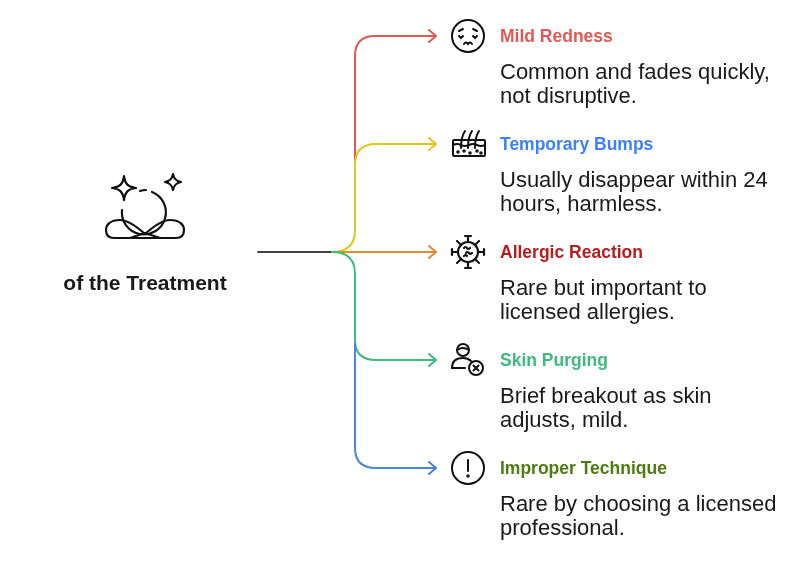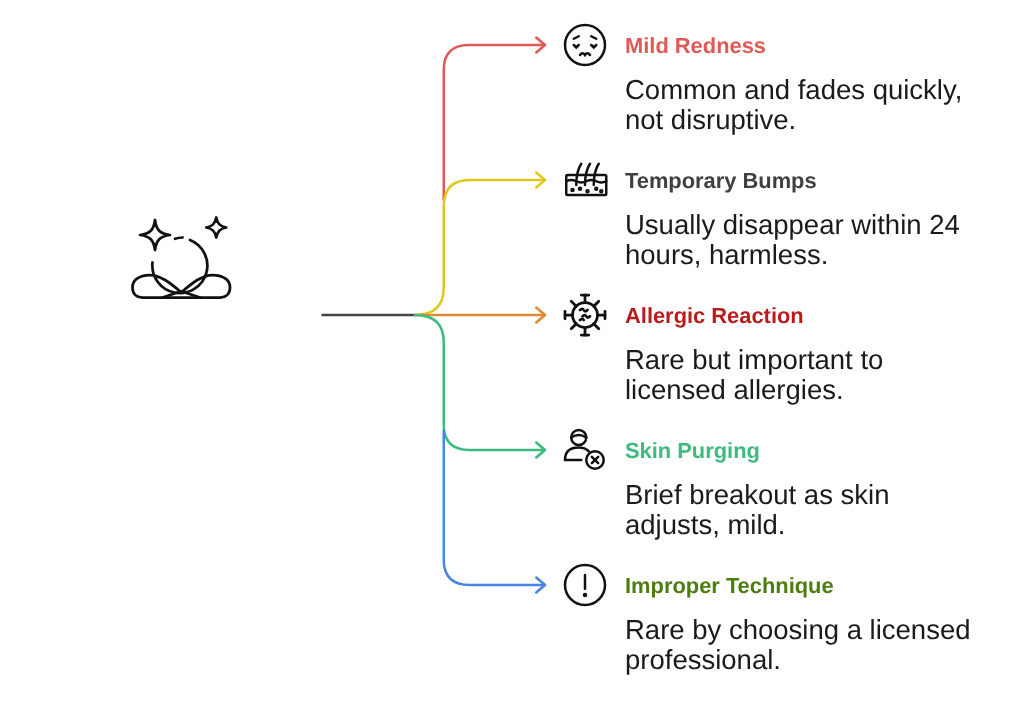--- a/index.html
+++ b/index.html
@@ -17,20 +17,21 @@
 <svg class="root-icon" viewBox="0 0 90 80" fill="none" stroke="#111" stroke-width="2.2" stroke-linecap="round" stroke-linejoin="round">
   <path d="M24 6 C25 14 28 17 36 18 C28 19 25 22 24 30 C23 22 20 19 12 18 C20 17 23 14 24 6 Z"></path>
   <path d="M73 4 C74 9 76 11 81 12 C76 13 74 15 73 20 C72 15 70 13 65 12 C70 11 72 9 73 4 Z"></path>
   <path d="M52 22 A22 22 0 1 1 22 40"></path>
   <path d="M40 21 A22 22 0 0 1 46 20"></path>
   <path d="M20 50 C10 50 6 55 6 60 C6 65 9 68 14 68 L76 68 C81 68 84 65 84 60 C84 55 80 50 70 50 C62 50 54 56 45 64 C36 56 28 50 20 50 Z"></path>
   <path d="M30 68 L45 63 L60 68"></path>
 </svg>
 
 <div class="root-title">
+  <div>of the Treatment</div>
 </div>
 
 <svg class="connectors" width="809" height="564" fill="none" stroke-width="2" stroke-linecap="round" stroke-linejoin="round">
   <line x1="258" y1="252" x2="332" y2="252" stroke="#444444"></line>
 
   <path d="M355 160 L355 56 Q355 36 375 36 L436 36" stroke="#e05a55"></path>
   <path d="M429 30 L436 36 L429 42" stroke="#e05a55"></path>
 
   <path d="M332 252 Q355 252 355 230 L355 165 Q355 144 376 144 L436 144" stroke="#e0c71c"></path>
   <path d="M429 138 L436 144 L429 150" stroke="#e0c71c"></path>
@@ -61,21 +62,21 @@
   <path d="M4 20 Q8 18 12 20 Q16 22 20 20 Q24 18 28 20 Q32 22 36 20"></path>
   <path d="M12 23 Q12 12 16 6"></path>
     <path d="M19 23 Q19 12 23 6"></path>
     <path d="M26 23 Q26 12 30 6"></path>
   <circle cx="9" cy="27" r="0.8"></circle>
     <circle cx="15" cy="26" r="0.8"></circle>
     <circle cx="21" cy="28" r="0.8"></circle>
     <circle cx="28" cy="26" r="0.8"></circle>
     <circle cx="32" cy="28" r="0.8"></circle>
 </svg>
-<div class="item-title" style="top: 133px; color: #404040;">Temporary Bumps</div>
+<div class="item-title" style="top: 133px; color: #3b82f6;">Temporary Bumps</div>
 <div class="item-desc" style="top:168px">Usually disappear within 24 hours, harmless.</div>
 
 <svg class="item-icon" style="top:233px" viewBox="0 0 38 38" fill="none" stroke="#111" stroke-width="2.2" stroke-linecap="round">
   <circle cx="19" cy="19" r="10"></circle>
   <path d="M19 9 L19 3"></path>
     <path d="M16 3 L22 3"></path>
   <path d="M19 29 L19 35"></path>
     <path d="M16 35 L22 35"></path>
   <path d="M9 19 L3 19"></path>
     <path d="M3 16 L3 22"></path>

